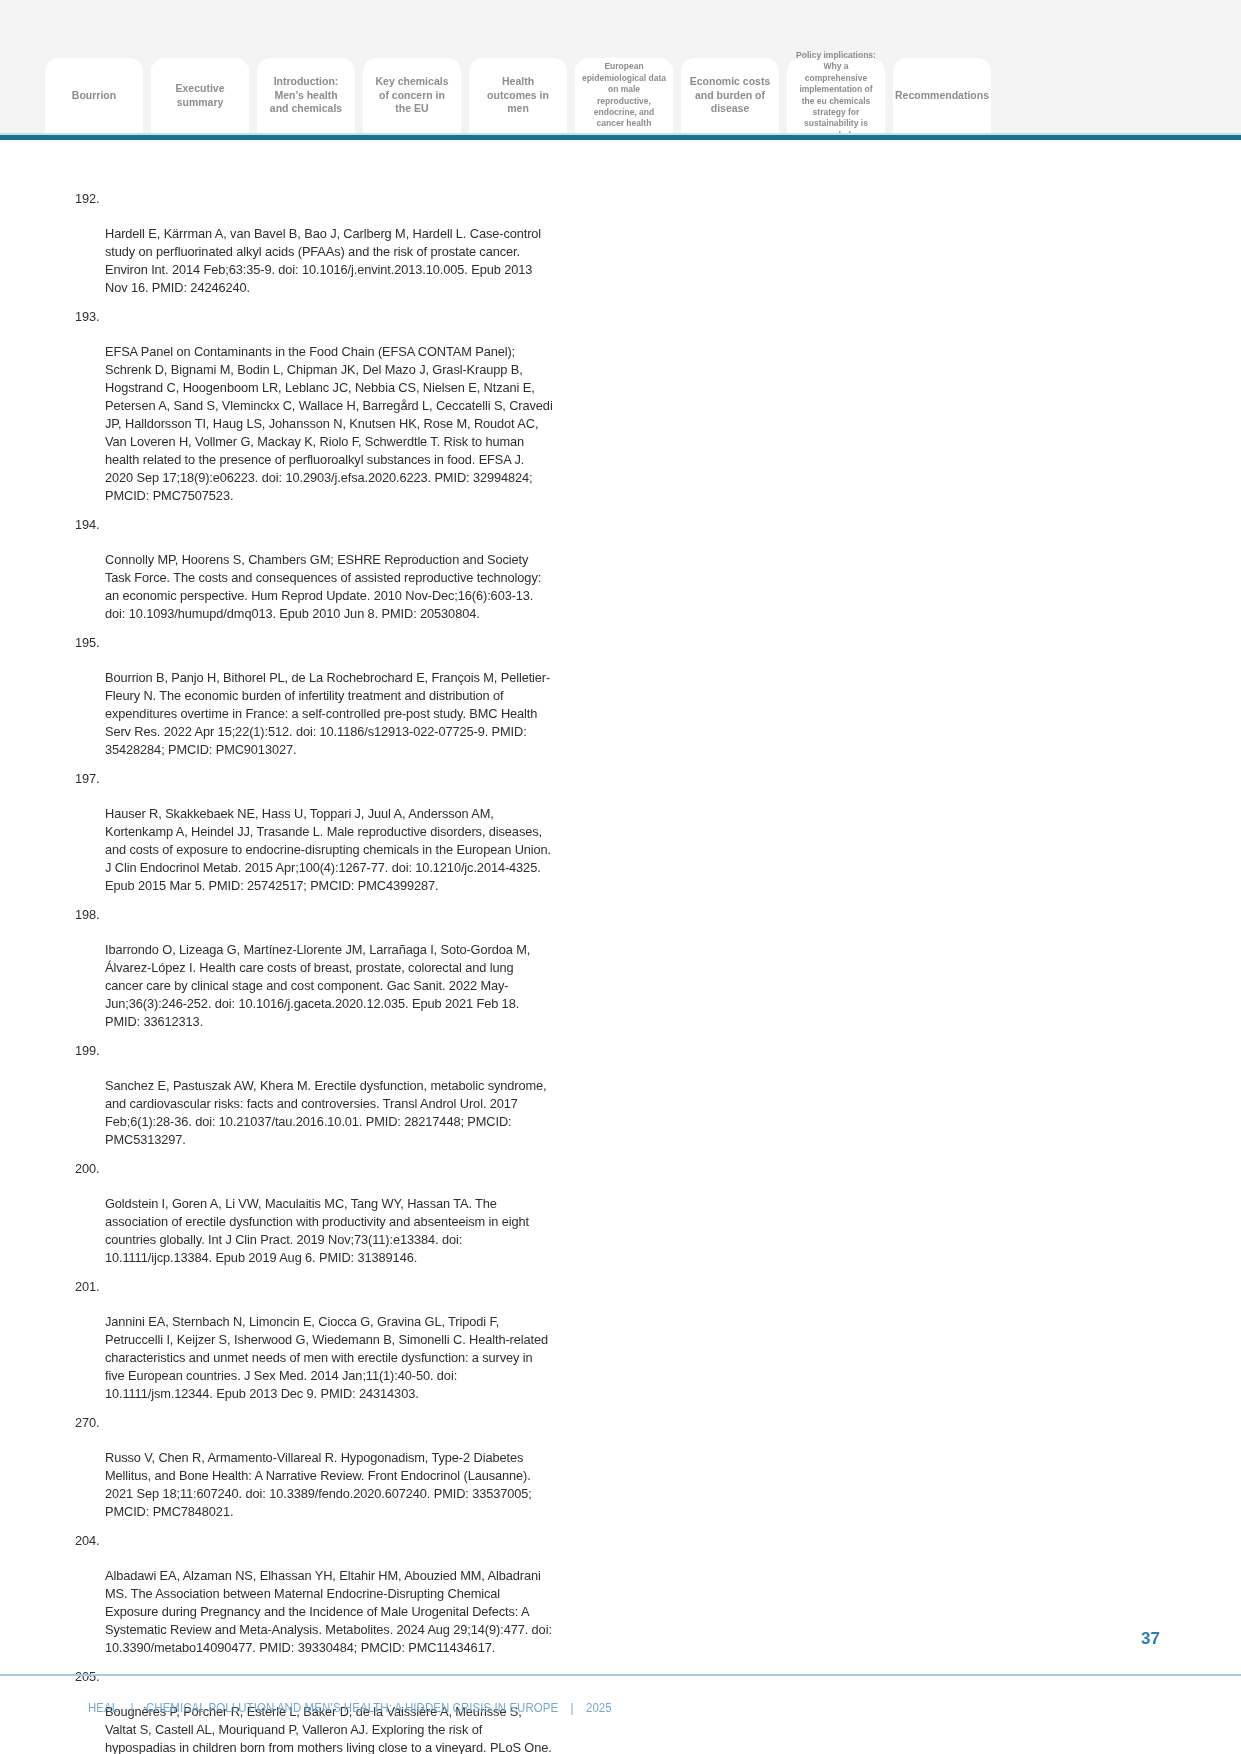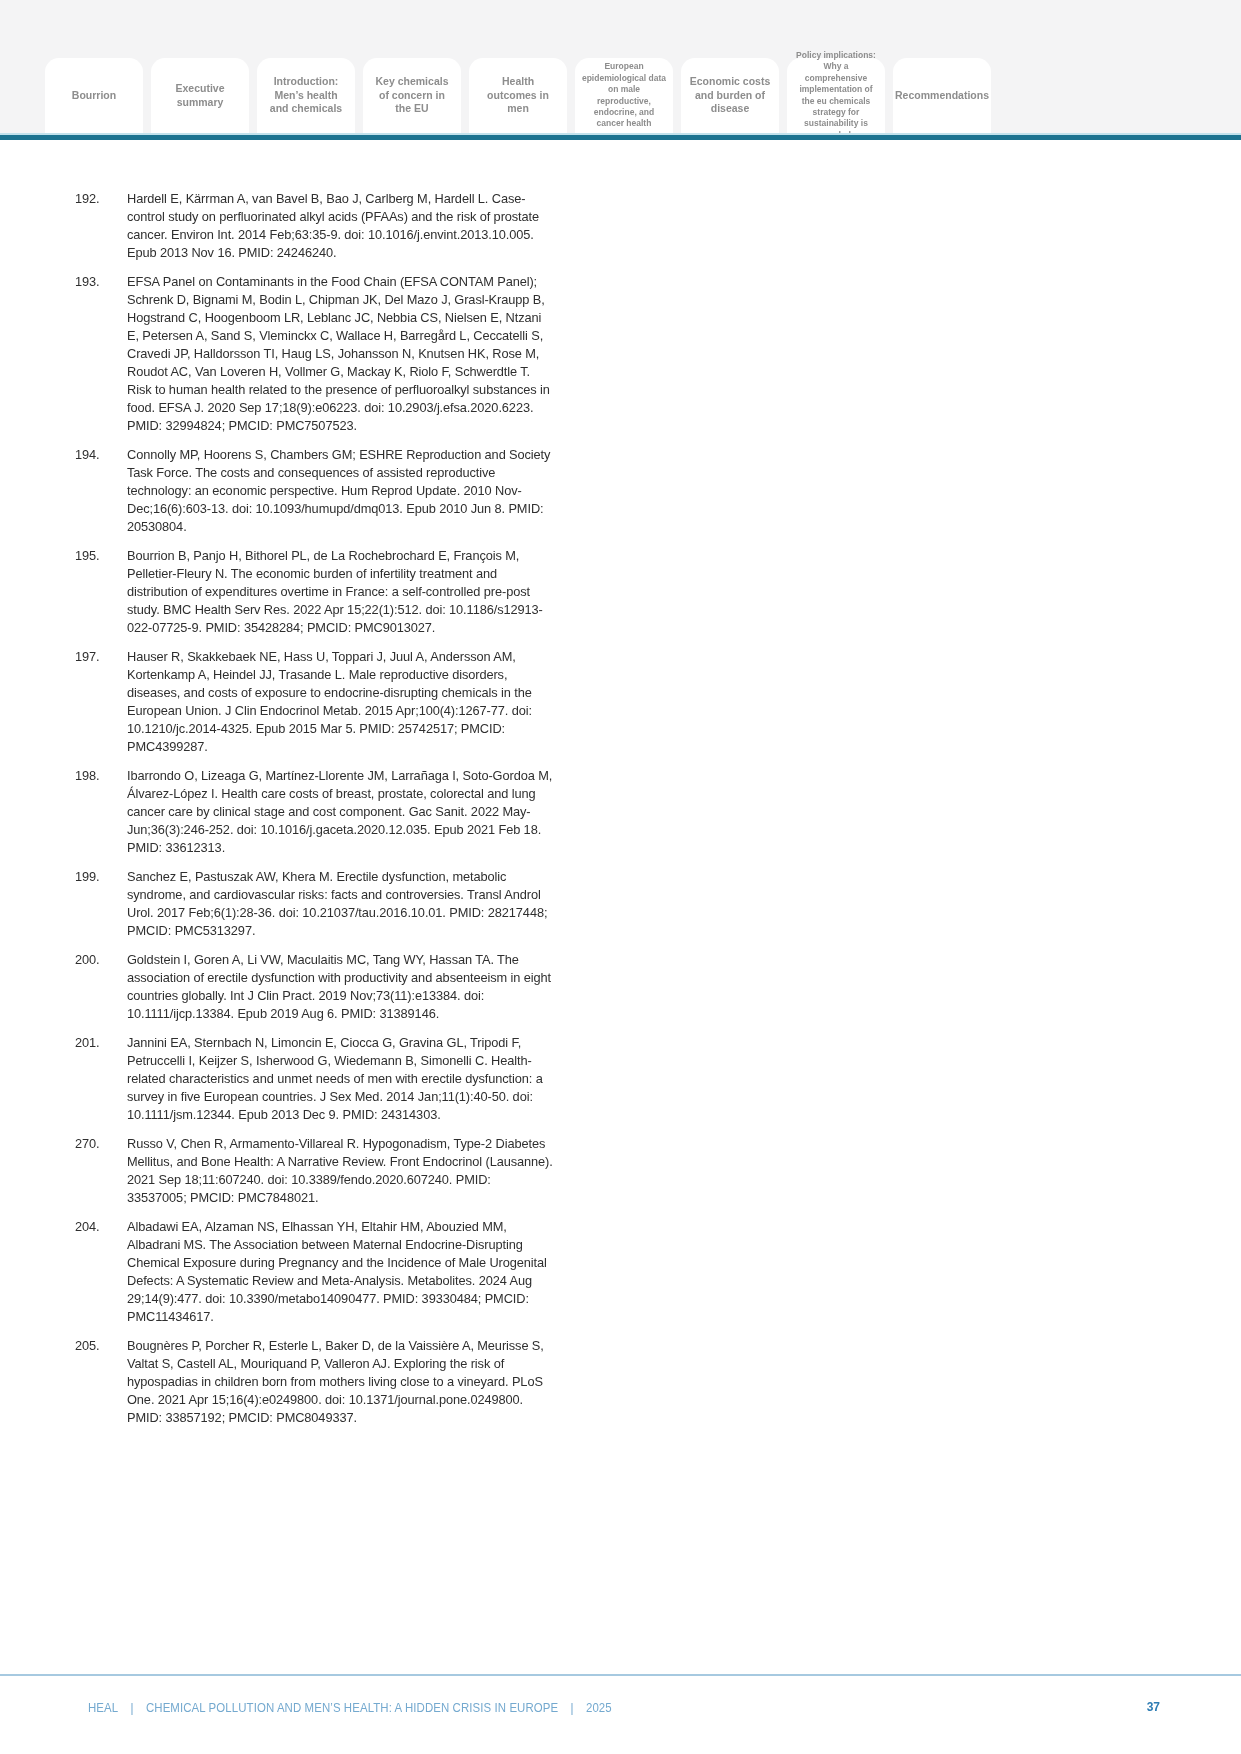--- a/index.html
+++ b/index.html
@@ -47,24 +47,23 @@
   .divider{position:absolute;top:133px;left:0;width:100%;}
   .divider .light{height:2px;background:var(--accent-teal-light);}
   .divider .dark{height:5px;background:var(--accent-teal);}
   .ref-list{
     position:absolute;left:75px;top:190px;width:478px;
   }
   .ref{
     display:flex;
     font-size:12.8px;line-height:18px;letter-spacing:-0.1px;
     margin-bottom:11px;
-    gap:22px;
   }
   .ref-num{flex:none;width:30px;color:var(--body-text);}
-  .ref-text{flex:1;}
+  .ref-text{flex:1;margin-top:35px;}
   .ref-link{
     color:var(--body-text);
     text-decoration:underline;
     text-decoration-color:var(--link-underline);
     text-underline-offset:3px;
     word-break:break-all;
     cursor:pointer;
   }
   .footer-line{
     position:absolute;top:1674px;left:0;width:100%;height:2px;
@@ -77,23 +76,23 @@
     font-size:13px;
   }
   .footer-left{
     display:flex;gap:14px;align-items:baseline;
     transform:scaleX(0.88);transform-origin:left;
     white-space:nowrap;
     letter-spacing:0.1px;
   }
   .footer-sep{color:var(--footer-text);}
   .page-number{
-    position:absolute;top:1700px;right:81px;
+    position:absolute;top:1629px;right:81px;
     color:var(--page-number);
-    font-weight:bold;font-size:12px;text-align:center;
+    font-weight:bold;font-size:17px;text-align:center;
   }
 </style>
 </head>
 <body>
 
 <div class="page">
 
   <div class="header"></div>
 
   <div class="tab-bar">

